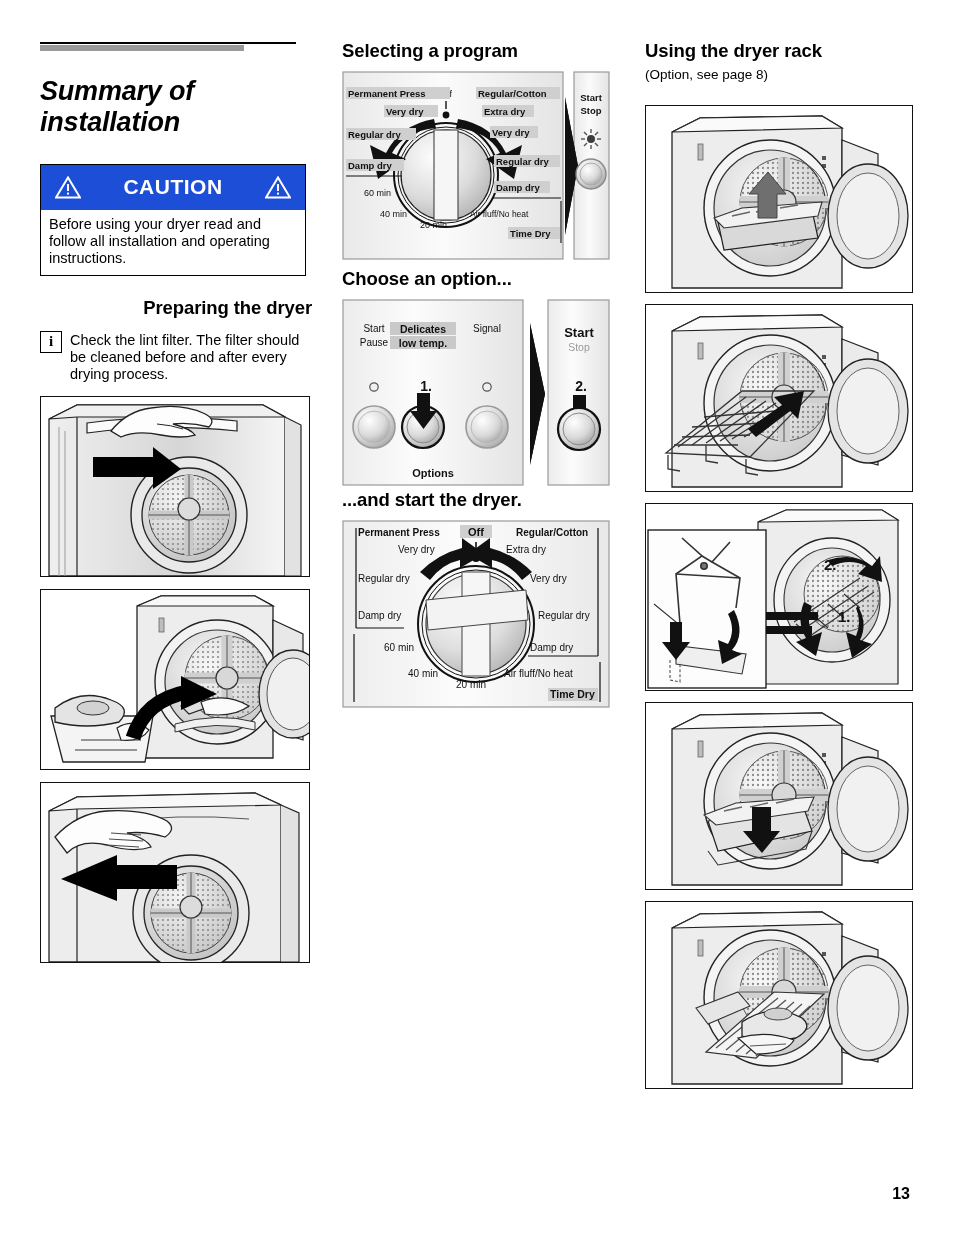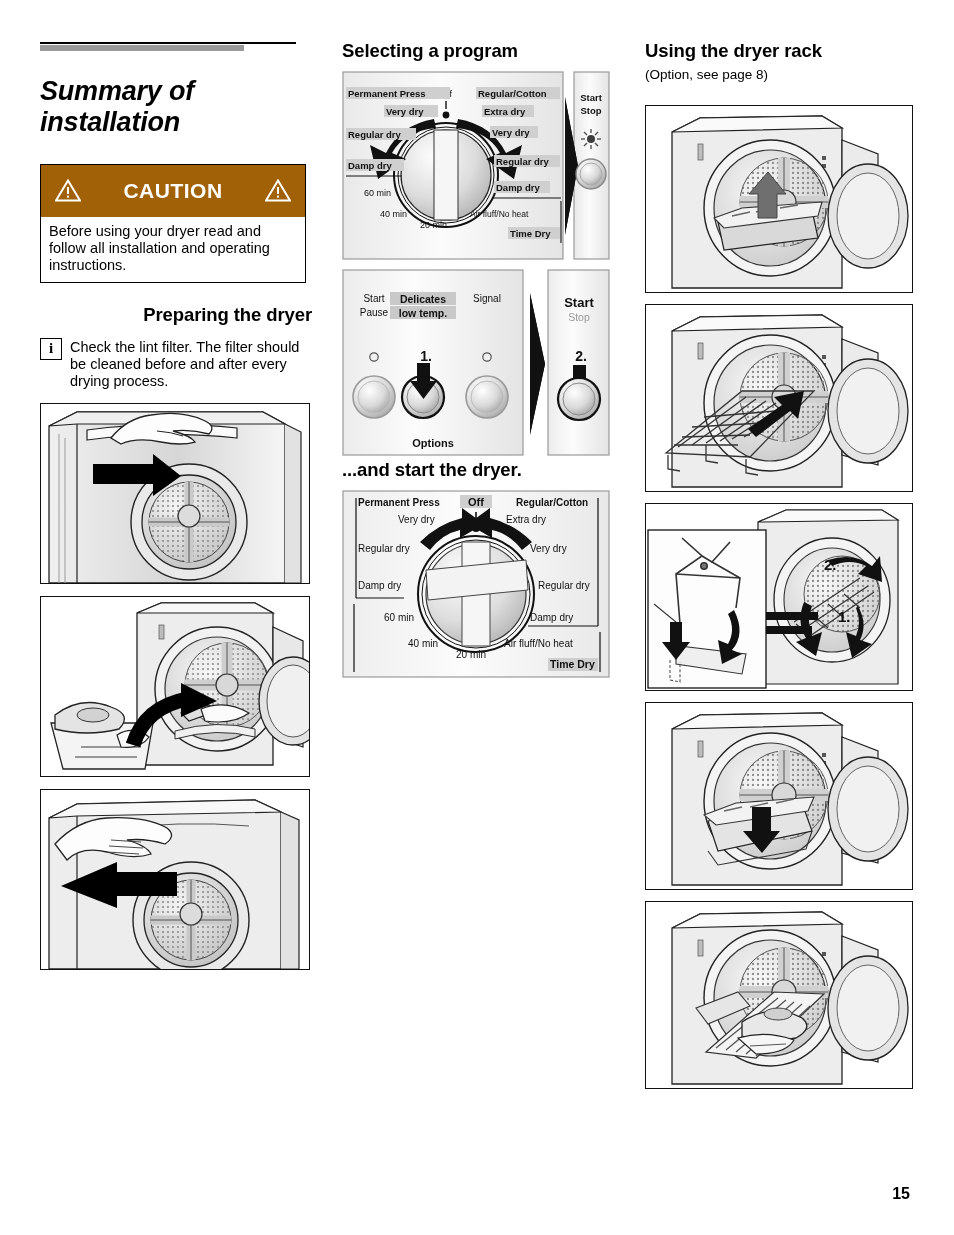--- a/index.html
+++ b/index.html
@@ -17,21 +17,21 @@
   
   #leftcol{position:absolute;left:40px;top:42px;width:272px;}
   .rule-wrap{position:relative;height:12px;}
   .rule-thin{position:absolute;left:0;top:0;width:256px;height:2px;background:#000;}
   .rule-thick{position:absolute;left:0;top:3px;width:204px;height:6px;background:#9a9a9a;}
 
   .title{margin-top:22px;font-style:italic;}
 
   
   .caution{margin-top:25px;border:1.5px solid #000;width:266px;box-sizing:border-box;}
-  .caution-bar{background:#a16207;color:#fff;height:52px;display:flex;align-items:center;
+  .caution-bar{background:#1d4ed8;color:#fff;height:45px;display:flex;align-items:center;
                justify-content:space-between;padding:0 14px;box-sizing:border-box;}
   .caution-word{font-size:21px;font-weight:bold;letter-spacing:.5px;flex:1;text-align:center;}
   .tri{width:26px;height:23px;display:block;}
   .caution-text{padding:6px 8px 8px 8px;font-size:14.5px;line-height:1.18;}
 
   .prep-head{margin-top:21px;text-align:right;}
 
   
   .note{display:flex;margin-top:12px;gap:8px;}
   .note-i{border:1.6px solid #000;width:20px;height:20px;min-width:20px;
@@ -315,20 +315,21 @@
               <path d="M253 72 L256 75"></path>
             <path d="M256 61 L253 64"></path>
               <path d="M245 72 L242 75"></path>
           </g>
         </g>
         <circle cx="249" cy="103" r="15" fill="url(#btng)" stroke="#888" stroke-width="1.4"></circle>
         <circle cx="249" cy="103" r="11" fill="url(#btng)" stroke="#aaa" stroke-width="1"></circle>
       </svg>
     </div>
 
+    <div class="h2" style="margin-top:8px;">Choose an option...</div>
 
     <div class="figC" style="margin-top:9px;width:268px;height:187px;border:none;background:none;">
       <svg viewBox="0 0 268 187" width="268" height="187" font-family="Liberation Sans, sans-serif">
         <defs>
           <linearGradient id="panelg2" x1="0" y1="0" x2="1" y2="0">
             <stop offset="0" stop-color="#ececec"></stop>
               <stop offset=".4" stop-color="#fcfcfc"></stop>
             <stop offset="1" stop-color="#e4e4e4"></stop>
             </linearGradient>
           <radialGradient id="btng2" cx=".35" cy=".3" r=".8">
@@ -649,14 +650,14 @@
         <path d="M50 106 L92 90 L104 104 L62 122 Z" fill="#e6e6e6" stroke="#333" stroke-width="1.1"></path>
 
         <path d="M96 120 Q126 100 156 116 Q168 126 150 136 Q120 142 96 134 Z" fill="#e8e8e8" stroke="#222" stroke-width="1.3"></path>
         <ellipse cx="132" cy="112" rx="14" ry="6" fill="#d0d0d0" stroke="#444" stroke-width="1"></ellipse>
         <path d="M92 136 Q120 128 148 138 Q140 152 110 152 Z" fill="#f6f6f6" stroke="#222" stroke-width="1.2"></path>
         <path d="M104 144 L140 142" stroke="#555" stroke-width="1"></path>
       </svg>
     </div>
   </div>
 
-  <div class="pageno">15</div>
+  <div class="pageno">13</div>
 </div>
 
 </body></html>

